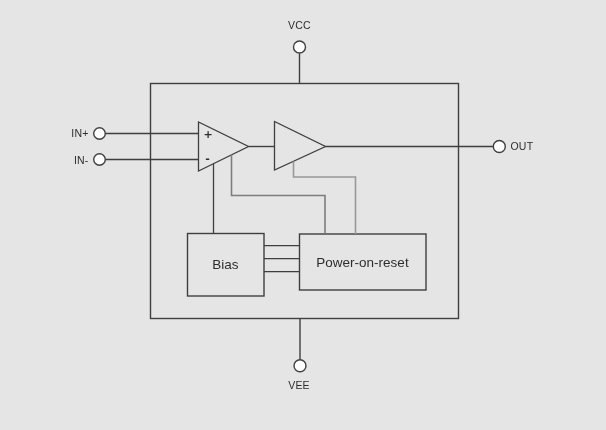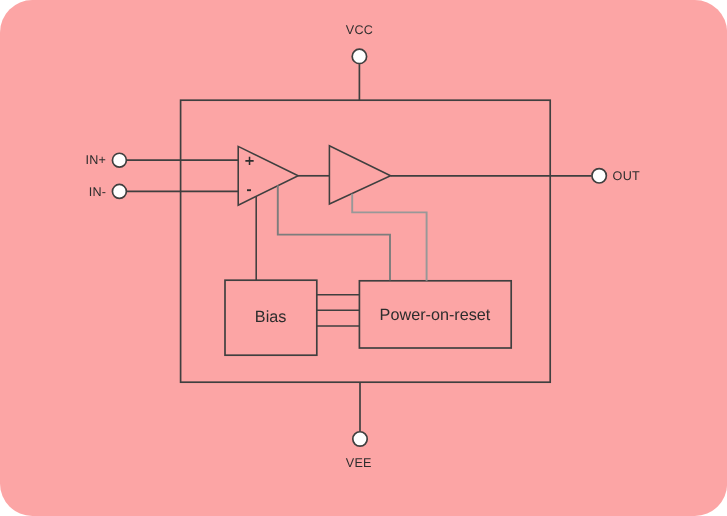--- a/index.html
+++ b/index.html
@@ -4,24 +4,23 @@
 <style>
   html, body {
     margin: 0;
     padding: 0;
     background: #ffffff;
   }
   .canvas {
     position: relative;
     width: 606px;
     height: 430px;
-    background: #fca5a5;
+    background: #e5e5e5;
     overflow: hidden;
     font-family: "Liberation Sans", "DejaVu Sans", sans-serif;
-    border-radius: 27px;
   }
   svg { display: block; }
   .pin-label {
     font-family: "Liberation Sans", "DejaVu Sans", sans-serif;
     font-size: 10.5px;
     letter-spacing: 0.2px;
   }
   .block-label {
     font-family: "Liberation Sans", "DejaVu Sans", sans-serif;
     font-size: 13.5px;

